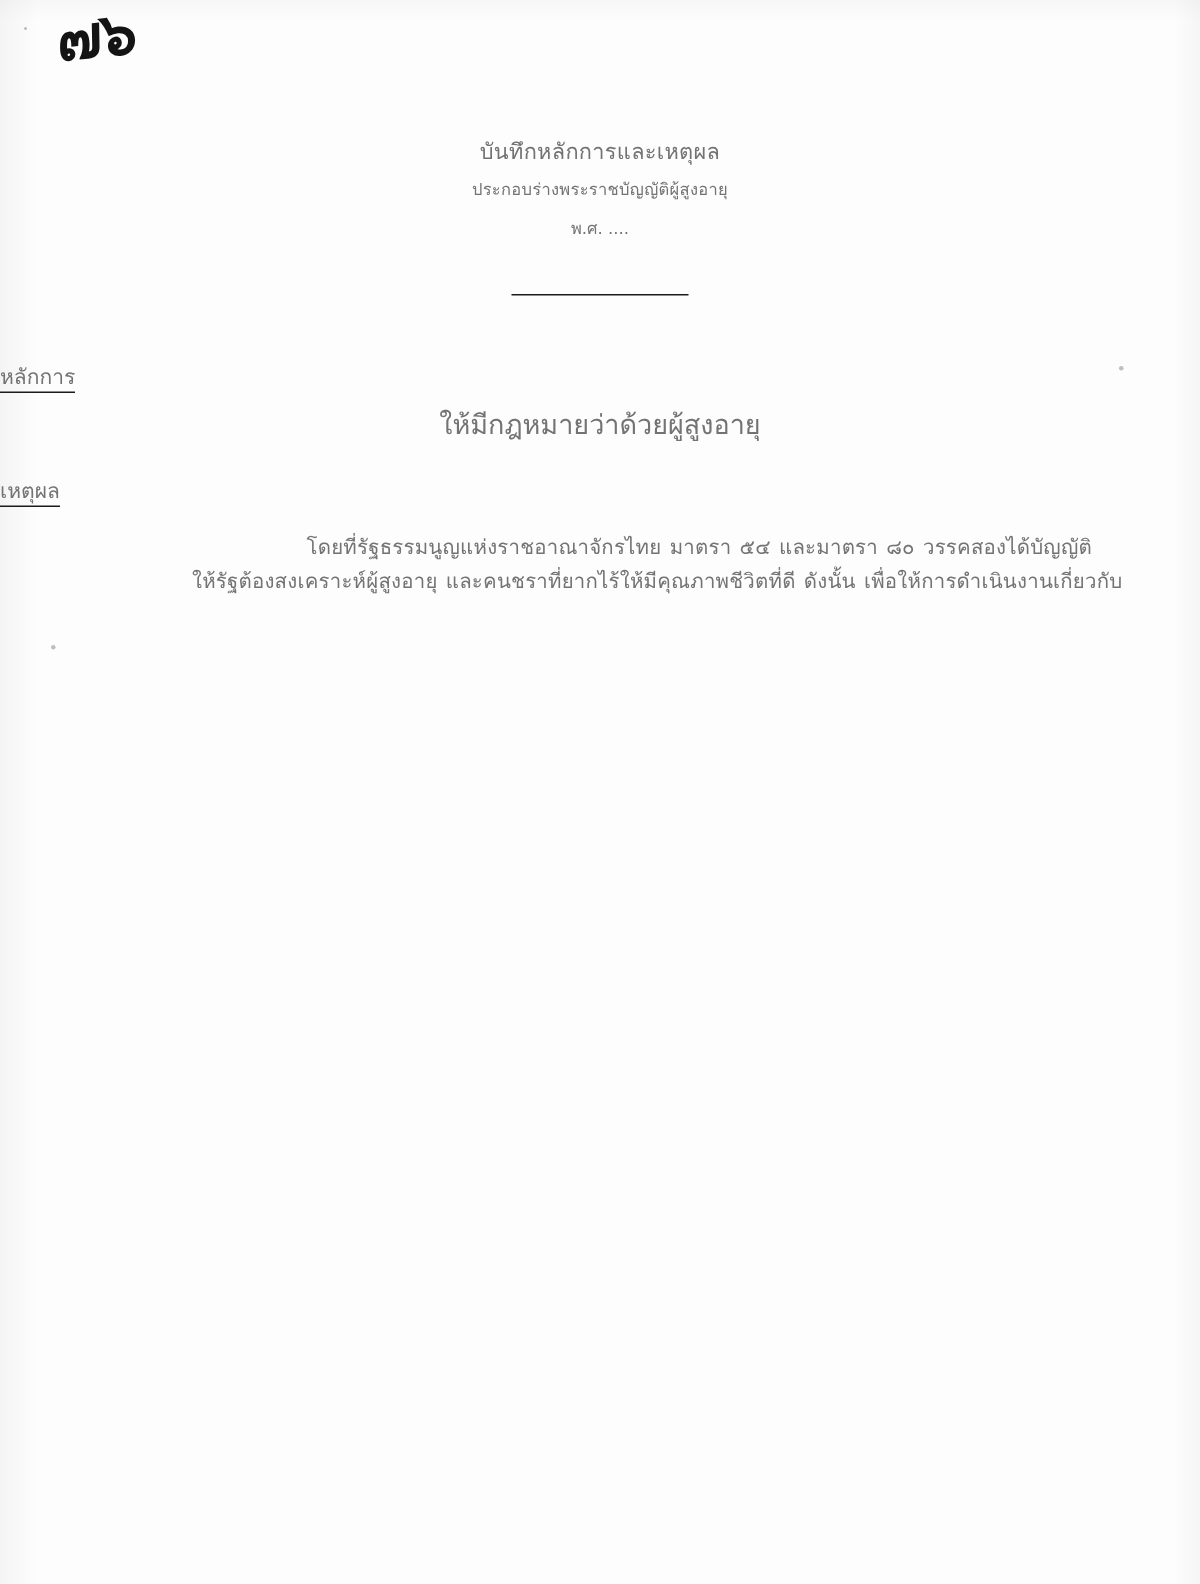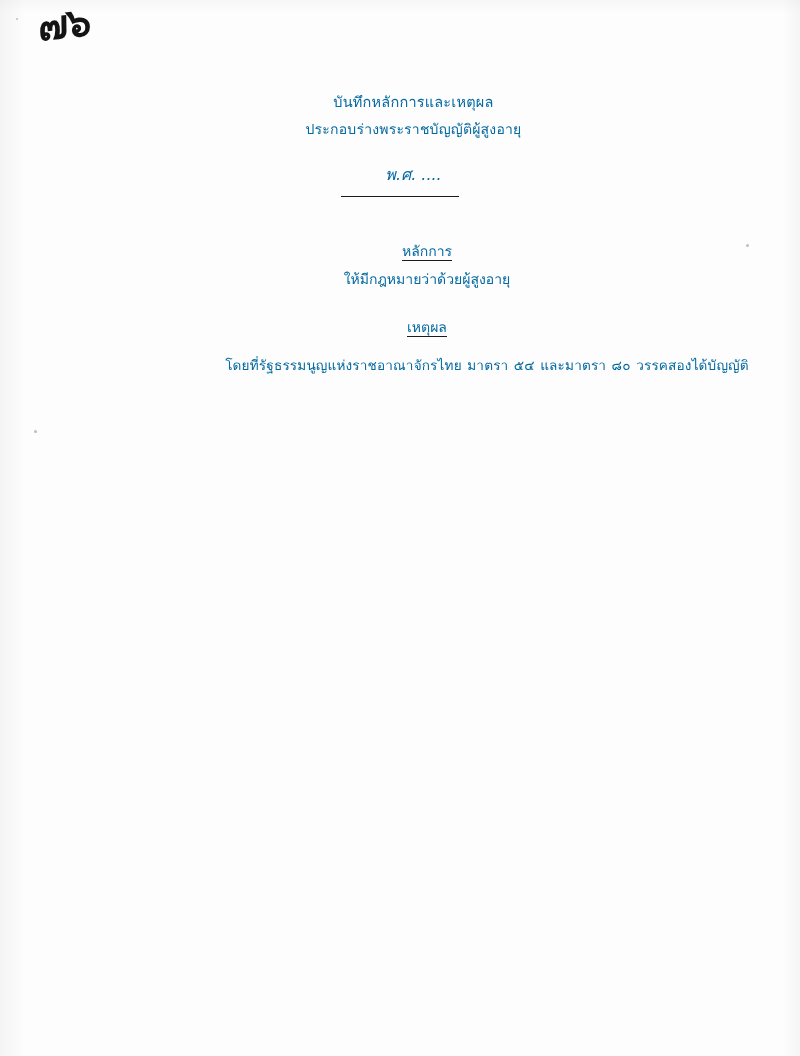--- a/index.html
+++ b/index.html
@@ -48,84 +48,81 @@
 
   .content {
     position: absolute;
     left: 0;
     top: 0;
     width: 800px;
   }
 
   .thai {
     font-family: "DejaVu Sans", sans-serif;
-    color: #0369a1;
-    padding-left: 27px;
+    color: #737373;
   }
 
   .title-block {
     position: absolute;
     left: 0;
     top: 88px;
     width: 800px;
     text-align: center;
     line-height: 1.95;
   }
   .title-line {
     font-size: 14.5px;
     letter-spacing: 0.2px;
   }
   .title-line.sub {
-    font-size: 14px;
+    font-size: 11px;
   }
   .year-line {
-    font-size: 16px;
-    margin-top: 15px;
-    font-style: italic;
+    font-size: 11px;
+    margin-top: 4px;
   }
 
   .rule {
     position: absolute;
     left: 341px;
     top: 196px;
     width: 118px;
     height: 0;
     border-top: 1.3px solid #1b1b1b;
   }
 
   .section-heading {
     position: absolute;
     width: 800px;
-    text-align: center;
     font-size: 14px;
   }
   .section-heading span {
     border-bottom: 1.2px solid #1b1b1b;
     padding-bottom: 1px;
   }
   #heading-principle { top: 240px; }
   #heading-reason { top: 316px; }
 
   .principle-text {
     position: absolute;
     left: 0;
     top: 268px;
     width: 800px;
     text-align: center;
-    font-size: 14px;
+    font-size: 18px;
   }
 
   .body-paragraph {
     position: absolute;
     left: 128px;
     top: 354px;
     width: 600px;
     font-size: 13.6px;
     line-height: 1.72;
-    text-align: center;
+    text-align: right;
     word-spacing: 1px;
   }
   .body-paragraph .indent {
     display: inline-block;
     width: 64px;
   }
   .body-paragraph .ln {
     display: block;
     white-space: nowrap;
   }
@@ -162,20 +159,21 @@
     </div>
 
     <div class="principle-text thai">ให้มีกฎหมายว่าด้วยผู้สูงอายุ</div>
 
     <div class="section-heading thai" id="heading-reason">
       <span>เหตุผล</span>
     </div>
 
     <div class="body-paragraph thai">
       <span class="ln justified"><span class="indent"></span><span>โดยที่รัฐธรรมนูญแห่งราชอาณาจักรไทย  มาตรา ๕๔  และมาตรา  ๘๐  วรรคสองได้บัญญัติ</span></span>
+      <span class="ln justified">ให้รัฐต้องสงเคราะห์ผู้สูงอายุ  และคนชราที่ยากไร้ให้มีคุณภาพชีวิตที่ดี  ดังนั้น  เพื่อให้การดำเนินงานเกี่ยวกับ</span>
     </div>
 
   </div>
 
   <div class="speck" style="left:34px; top:430px; width:3px; height:3px;"></div>
   <div class="speck" style="left:746px; top:244px; width:3px; height:3px;"></div>
   <div class="speck" style="left:16px; top:18px; width:2px; height:2px;"></div>
 
 </div>
 

